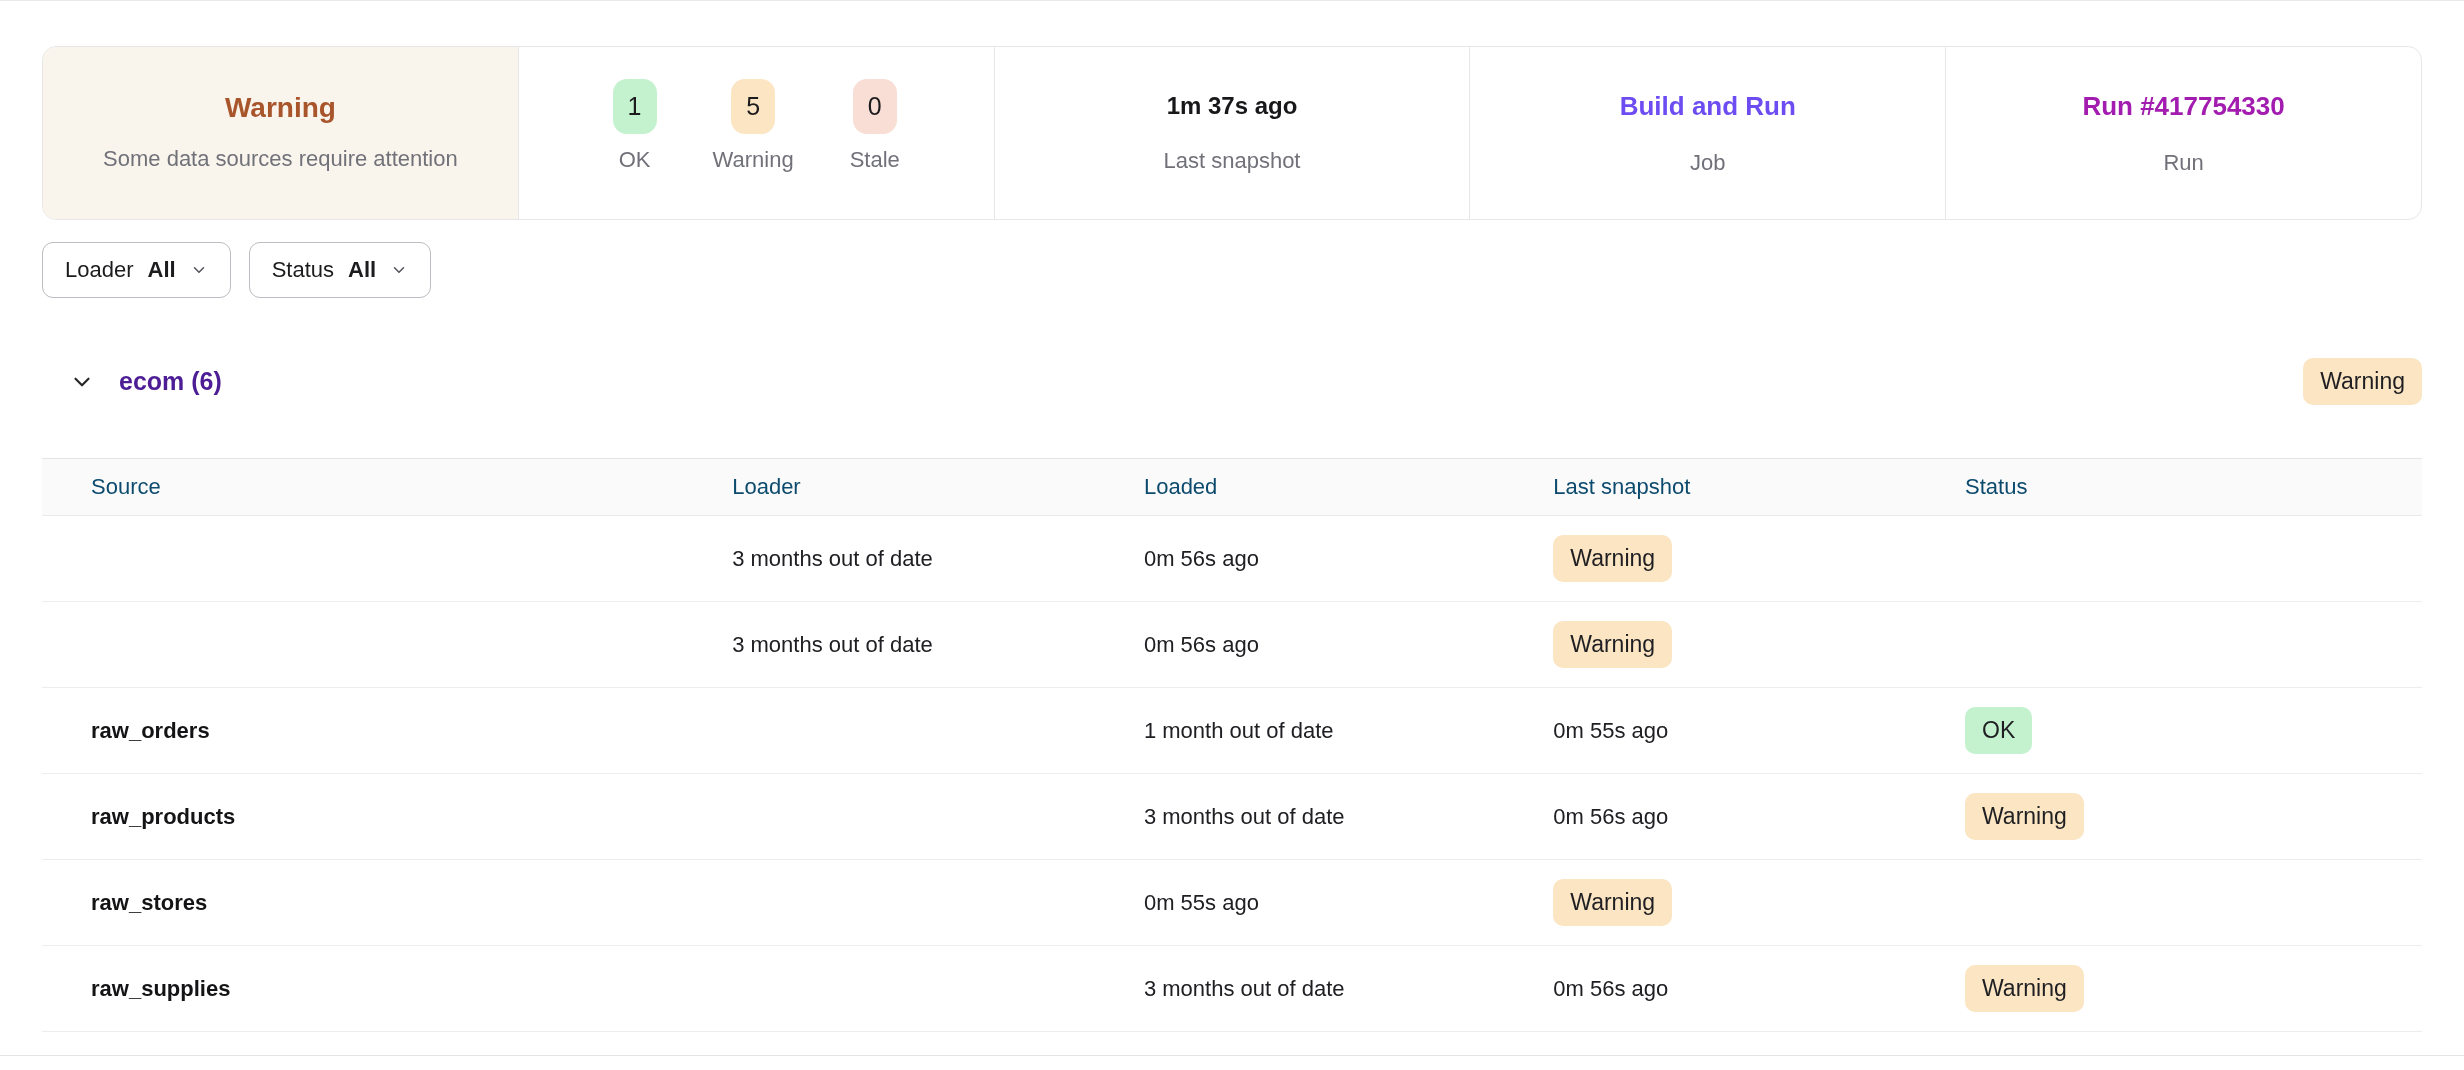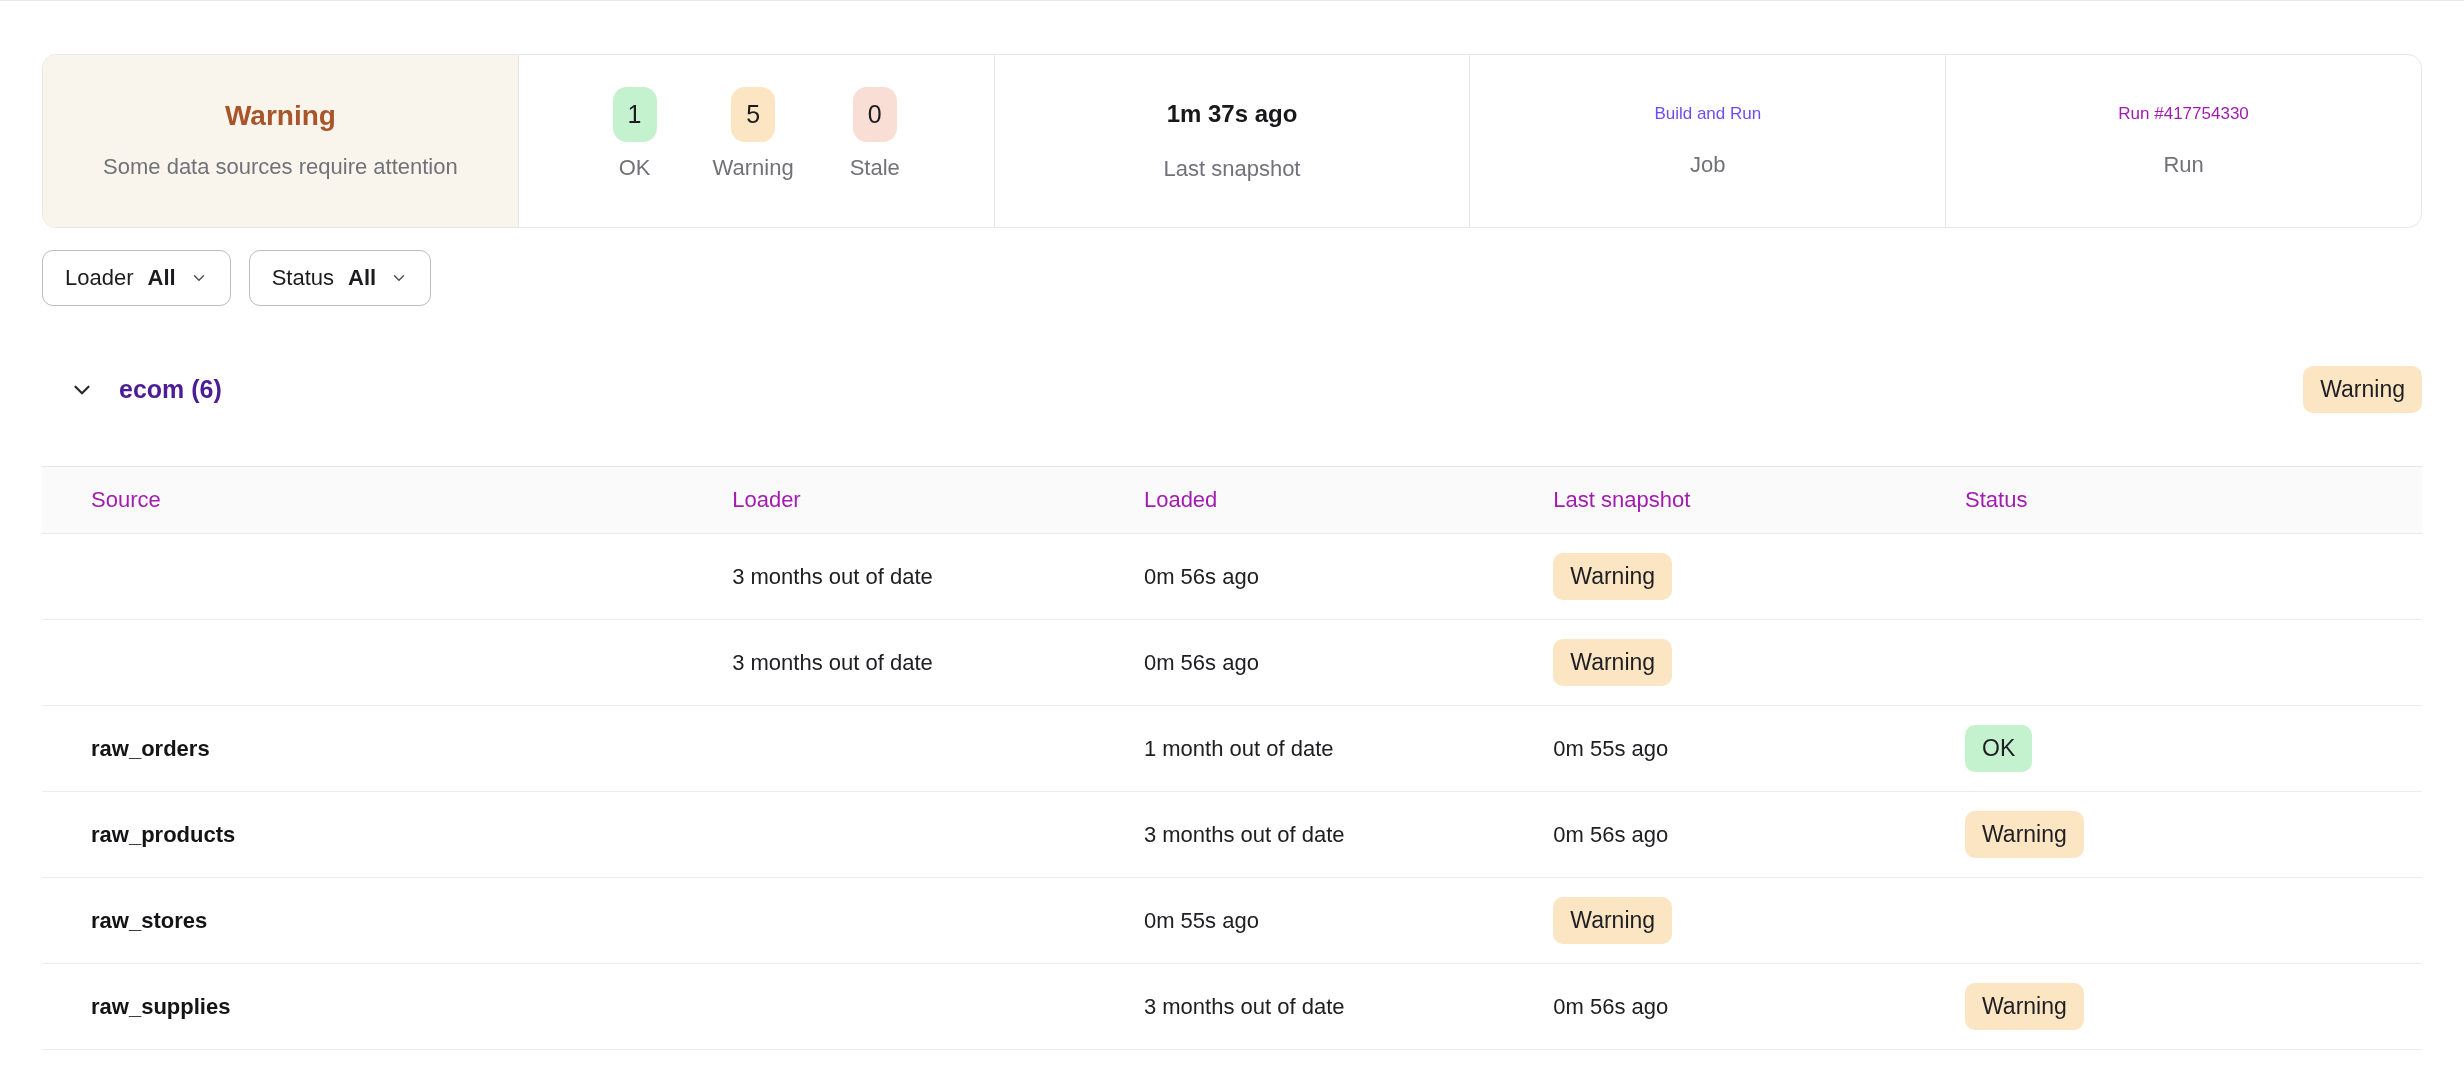--- a/index.html
+++ b/index.html
@@ -3,21 +3,21 @@
 <meta charset="utf-8">
 <style>
   * { box-sizing: border-box; }
   html, body { margin: 0; padding: 0; background: #ffffff; }
   body {
     width: 2464px; height: 1070px; overflow: hidden;
     font-family: "Liberation Sans", "DejaVu Sans", sans-serif;
     color: #18181b;
   }
   .top-hairline { border-top: 1px solid #e8e8ea; width: 100%; }
-  .page { padding: 8px 42px; border-radius: 6px; }
+  .page { padding: 0 42px; border-radius: 6px; }
 
   
   .summary {
     margin-top: 45px; height: 174px;
     border: 1px solid #e7e7e9; border-radius: 14px;
     display: flex; background: #ffffff;
   }
   .summary > section {
     flex: 1; border-left: 1px solid #e7e7e9;
     display: flex; flex-direction: column; align-items: center; justify-content: center;
@@ -30,21 +30,21 @@
     max-width: 392px; text-align: center; line-height: 1.32;
   }
   .counters { flex-direction: row !important; gap: 56px; align-items: flex-start !important; padding-top: 32px; }
   .counter { display: flex; flex-direction: column; align-items: center; }
   .pill {
     min-width: 44px; padding: 13px 10px; border-radius: 14px;
     font-size: 25px; font-weight: 500; color: #1c1c1f; text-align: center;
   }
   .counter-label { margin-top: 13px; font-size: 22px; color: #71717a; }
   .stat-value { font-size: 24px; font-weight: 600; color: #18181b; }
-  .stat-link { font-size: 17px; font-weight: 400; cursor: pointer; }
+  .stat-link { font-size: 26px; font-weight: 700; cursor: pointer; }
   .stat-label { margin-top: 28px; font-size: 22px; color: #71717a; }
 
   
   .filters { margin-top: 22px; display: flex; gap: 18px; }
   .filter-btn {
     height: 56px; border: 1px solid #bcbcc2; border-radius: 11px;
     background: #ffffff; display: flex; align-items: center; gap: 14px;
     padding: 0 22px; font-size: 22px; color: #1c1c1f; cursor: pointer;
   }
   .filter-btn .f-label { font-weight: 500; }
@@ -61,23 +61,23 @@
   .badge {
     display: inline-block; padding: 10px 17px; border-radius: 10px;
     font-size: 23px; font-weight: 500; color: #1f1f23; background: #fbe5c2;
   }
   .group-badge { margin-left: auto; }
 
   
   .table { margin-top: 53px; }
   .thead {
     display: grid; grid-template-columns: 29% 17.3% 17.2% 17.3% 1fr;
-    align-items: center; height: 68px;
+    align-items: center; height: 58px;
     background: #fafafa; border-top: 1px solid #e4e4e7; border-bottom: 1px solid #e9e9eb;
-    font-size: 22px; color: #a21caf;
+    font-size: 22px; color: #0c4a6e;
   }
   .thead > div:first-child, .trow > div:first-child { padding-left: 49px; }
   .trow {
     display: grid; grid-template-columns: 29% 17.3% 17.2% 17.3% 1fr;
     align-items: center; height: 86px; border-bottom: 1px solid #ededf0;
     font-size: 22px; color: #202024; cursor: pointer;
   }
   .cell-source { font-weight: 600; color: #141416; }
   .bottom-hairline { border-top: 1px solid #e4e4e7; width: 100%; margin-top: 23px; }
 </style>

